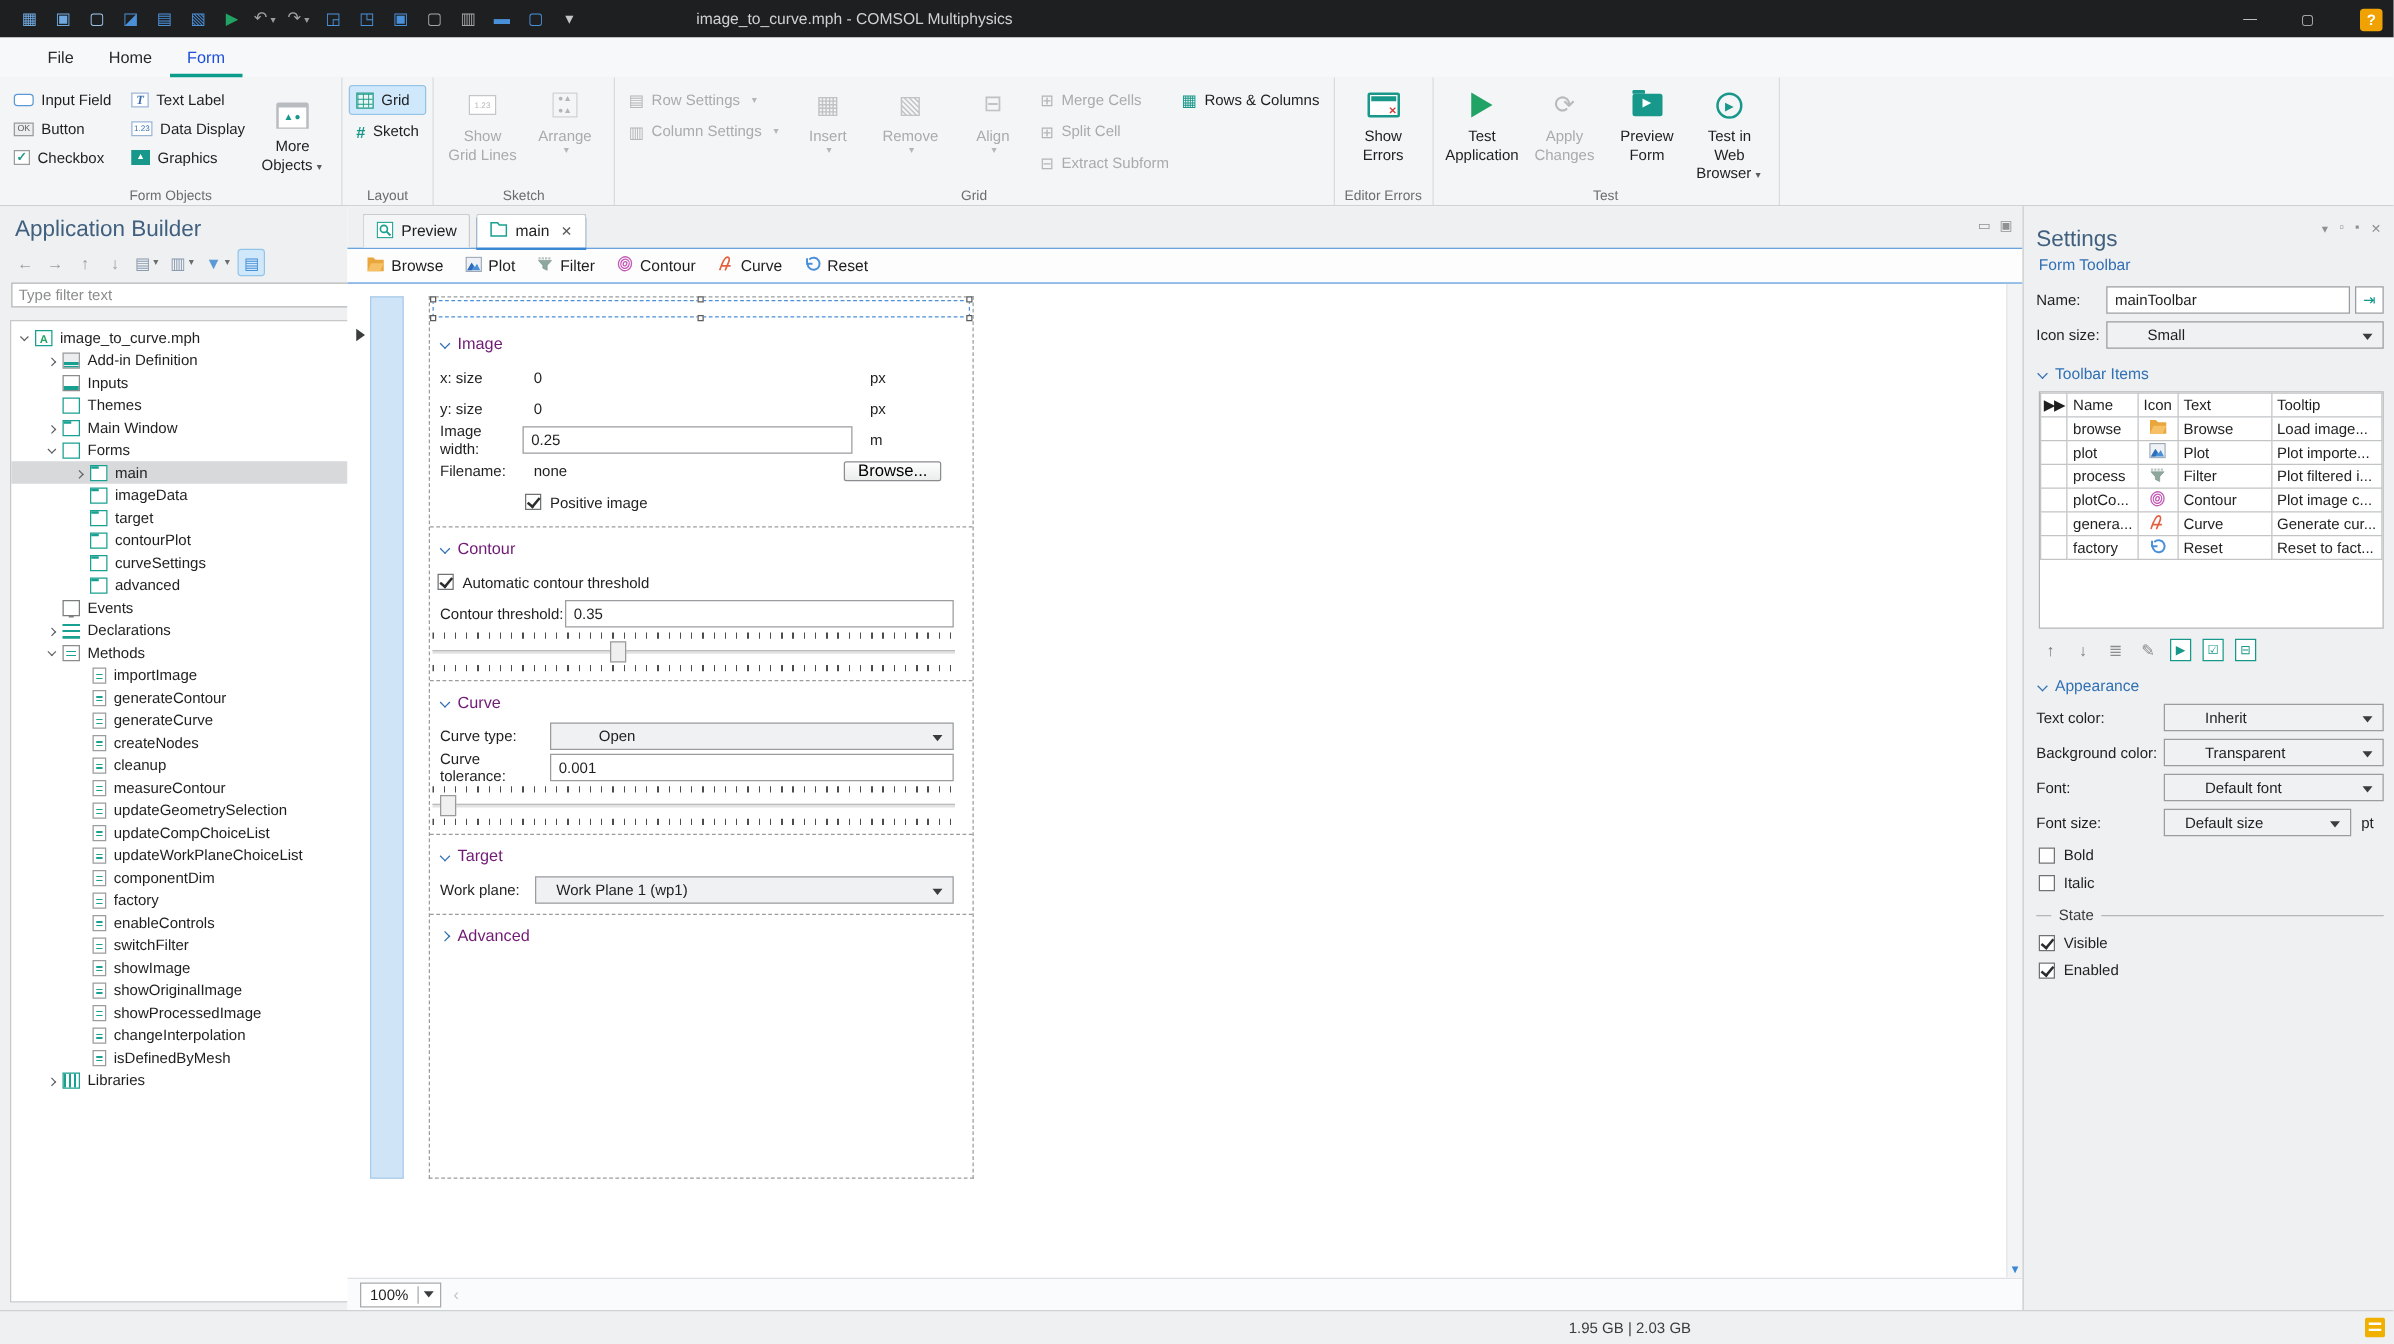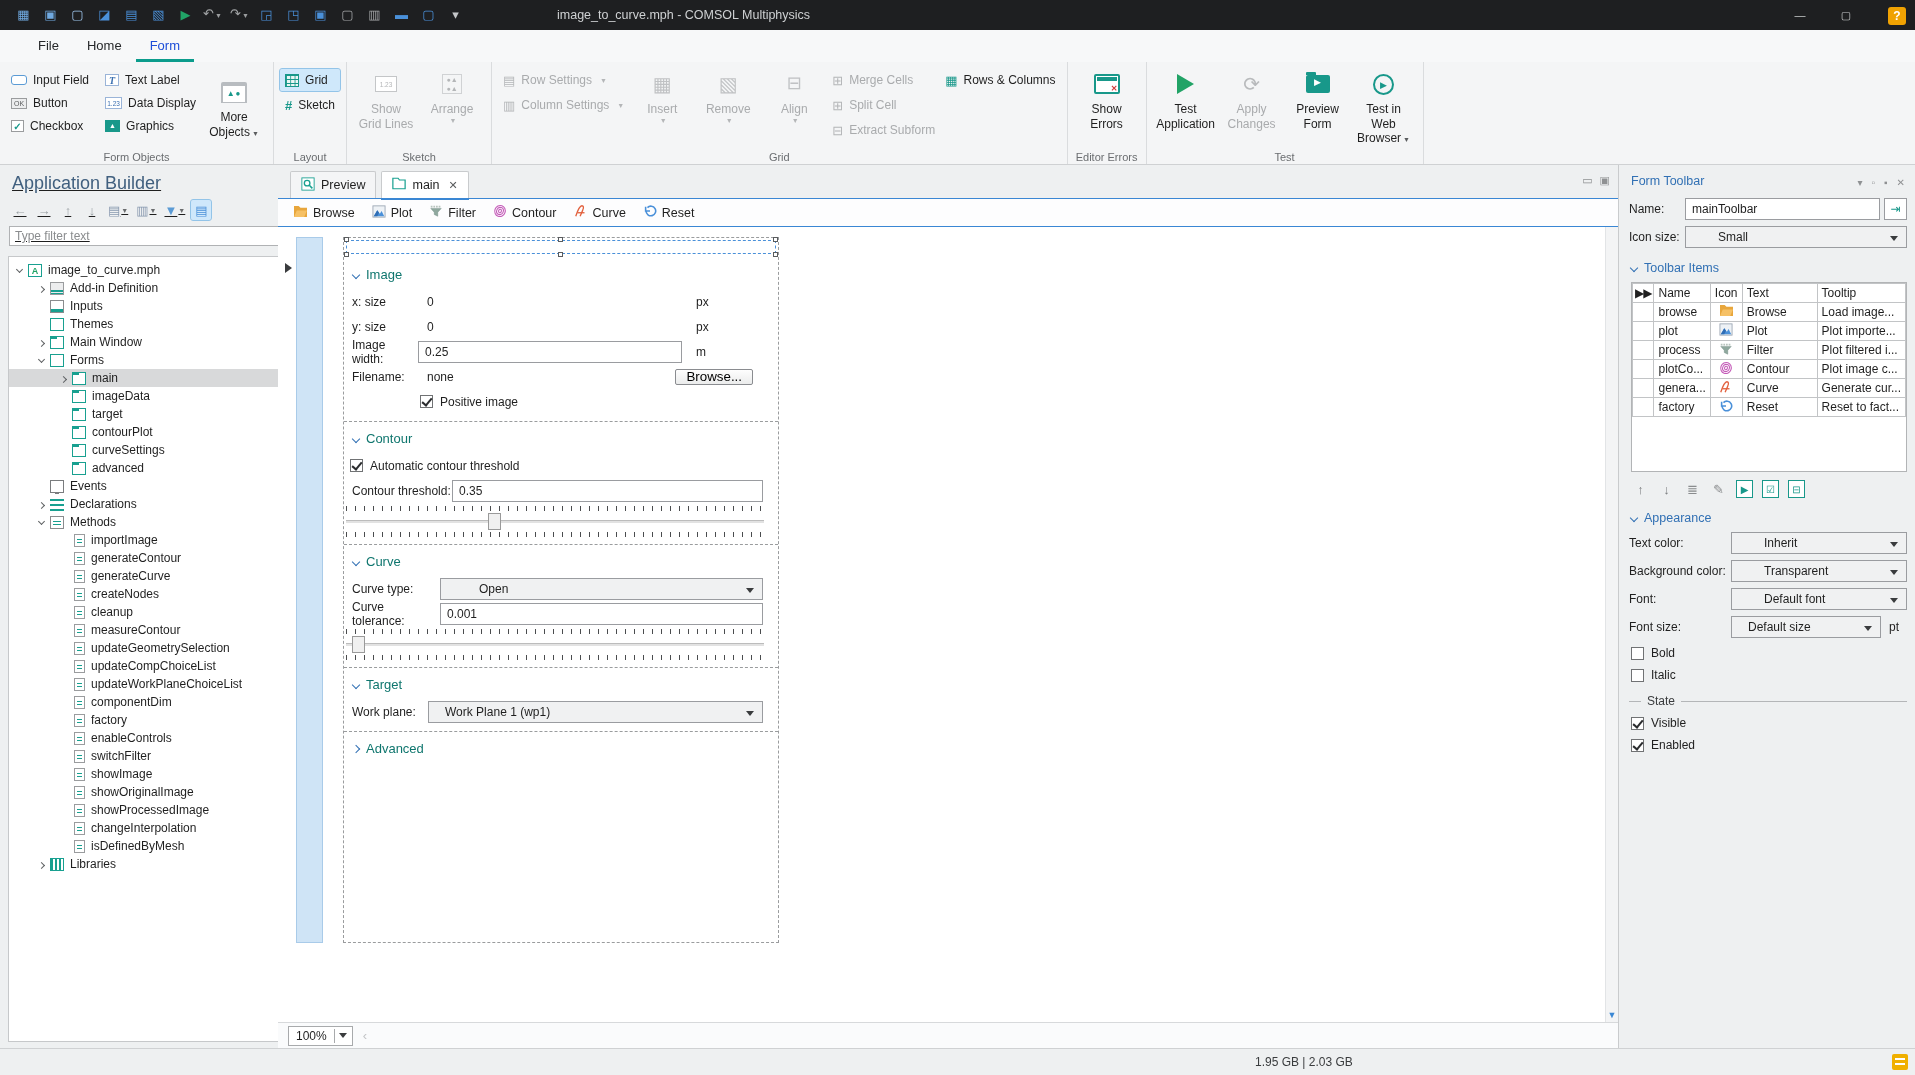--- a/index.html
+++ b/index.html
@@ -59,21 +59,21 @@
   .se-icon::before { content:""; position:absolute; left:1px; right:1px; top:1px; height:4px; background:#18988a; }
   .se-icon::after { content:"✕"; position:absolute; right:0px; bottom:-2px; color:#d03a3a; font-size:8px; font-weight:bold; }
   .ta-icon { width:0; height:0; border-left:17px solid #21a366; border-top:10px solid transparent; border-bottom:10px solid transparent; }
   .ac-icon { color:#b8babc; font-size:20px; }
   .pf-icon { width:24px; height:18px; background:#18988a; border-radius:2px; position:relative; }
   .pf-icon::before { content:""; position:absolute; left:0; top:-3px; width:10px; height:3px; background:#18988a; border-radius:1px 1px 0 0; }
   .pf-icon::after { content:"▶"; position:absolute; left:0; right:0; top:2px; color:#fff; font-size:9px; text-align:center; }
   .wb-icon { width:21px; height:21px; border:2px solid #18988a; border-radius:50%; color:#18988a; font-size:9px; line-height:18px; text-align:center; }
 
   
-  #leftpanel { position:absolute; top:165px; left:0; width:332px; bottom:27px; background:#eef0f1; border-right:1px solid #c9cbcd;text-decoration:underline; }
+  #leftpanel { position:absolute; top:165px; left:0; width:332px; bottom:27px; background:#eef0f1; border-right:1px solid #c9cbcd; }
   #centerpanel { position:absolute; top:165px; left:278px; right:297px; bottom:27px; background:#fff; display:flex; flex-direction:column; }
   #settings { position:absolute; top:165px; right:0; width:297px; bottom:27px; background:#eef0f1; border-left:1px solid #c9cbcd; padding:8px 8px 0 10px; }
   #statusbar { position:absolute; left:0; right:0; bottom:0; height:27px; background:#eef0f1; border-top:1px solid #cfd1d3; }
   #mem { position:absolute; left:1255px; top:6px; color:#3a3c3e; }
   #log-icon { position:absolute; right:7px; top:5px; width:16px; height:16px; border-radius:2px; background:linear-gradient(#fff 2px,transparent 2px) 3px 4px/10px 4px no-repeat, linear-gradient(#fff 2px,transparent 2px) 3px 9px/10px 4px no-repeat, #f0b000; }
 
   
   .pane-title { font-size:18px; color:#41607f; padding:8px 0 2px 12px; }
   .panel-icons { position:absolute; top:12px; right:10px; display:flex; gap:9px; color:#8f9193; font-size:10px; }
   #ab-toolbar { display:flex; align-items:center; gap:4px; padding:4px 0 4px 10px; }
@@ -123,21 +123,21 @@
   #vscroll .vs-btn { position:absolute; bottom:2px; left:0; right:0; text-align:center; color:#3a87d4; font-size:9px; }
   #row-marker { position:absolute; left:7px; top:36px; width:0; height:0; border-left:7px solid #3a3c3e; border-top:5px solid transparent; border-bottom:5px solid transparent; }
   #col-strip { position:absolute; left:18px; top:10px; width:27px; height:706px; background:#cfe4f6; border:1px solid #a9cbe9; }
   #form-rect { position:absolute; left:65px; top:10px; width:436px; height:706px; border:1px dashed #9a9c9e; background:#fff; }
   #sel-strip { position:absolute; left:2px; right:2px; top:2px; height:14px; border:1px dashed #4a90d9; }
   .hdl { position:absolute; width:5px; height:5px; background:#fff; border:1px solid #5a5c5e; }
   .h-tl{left:-3px;top:-4px} .h-tm{left:calc(50% - 3px);top:-4px} .h-tr{right:-3px;top:-4px}
   .h-bl{left:-3px;bottom:-4px} .h-bm{left:calc(50% - 3px);bottom:-4px} .h-br{right:-3px;bottom:-4px}
 
   #form-content { position:absolute; left:0; right:0; top:20px; }
-  .sect-h { display:flex; align-items:center; gap:7px; color:#0f766e; font-size:13px; margin:9px 0 7px 9px; }
+  .sect-h { display:flex; align-items:center; gap:7px; color:#701a75; font-size:13px; margin:9px 0 7px 9px; }
   .frow { display:flex; align-items:center; height:25px; margin:0 15px 0 8px; }
   .flab { flex:none; }
   .w66 { width:66px; } .w100 { width:100px; } .w88 { width:88px; } .w76 { width:76px; }
   .fval { width:264px; padding-left:9px; flex:none; }
   .funit { margin-left:14px; }
   .tinput { background:#fff; border:1px solid #9a9ca0; height:22px; display:flex; align-items:center; padding-left:6px; }
   .w264 { width:264px; flex:none; }
   .grow { flex:1; }
   .combo { background:#f0f1f2; border:1px solid #9a9ca0; height:22px; display:flex; align-items:center; position:relative; padding-left:38px; }
   .combo.pl16 { padding-left:16px; }
@@ -770,20 +770,21 @@
   <div id="hscrollrow">
     <div id="zoomctl">
       <span class="zval">100%</span>
       <span class="zarr"></span>
     </div>
     <span class="harrow">‹</span>
   </div>
 </div>
 
 <div id="settings">
+  <div class="pane-title" style="padding-left:0;">Settings</div>
   <div class="panel-icons">
     <span>▾</span>
     <span>▫</span>
     <span>▪</span>
     <span>✕</span>
   </div>
   <div id="set-sub">Form Toolbar</div>
 
   <div class="srow">
     <span class="slab w56">Name:</span>

